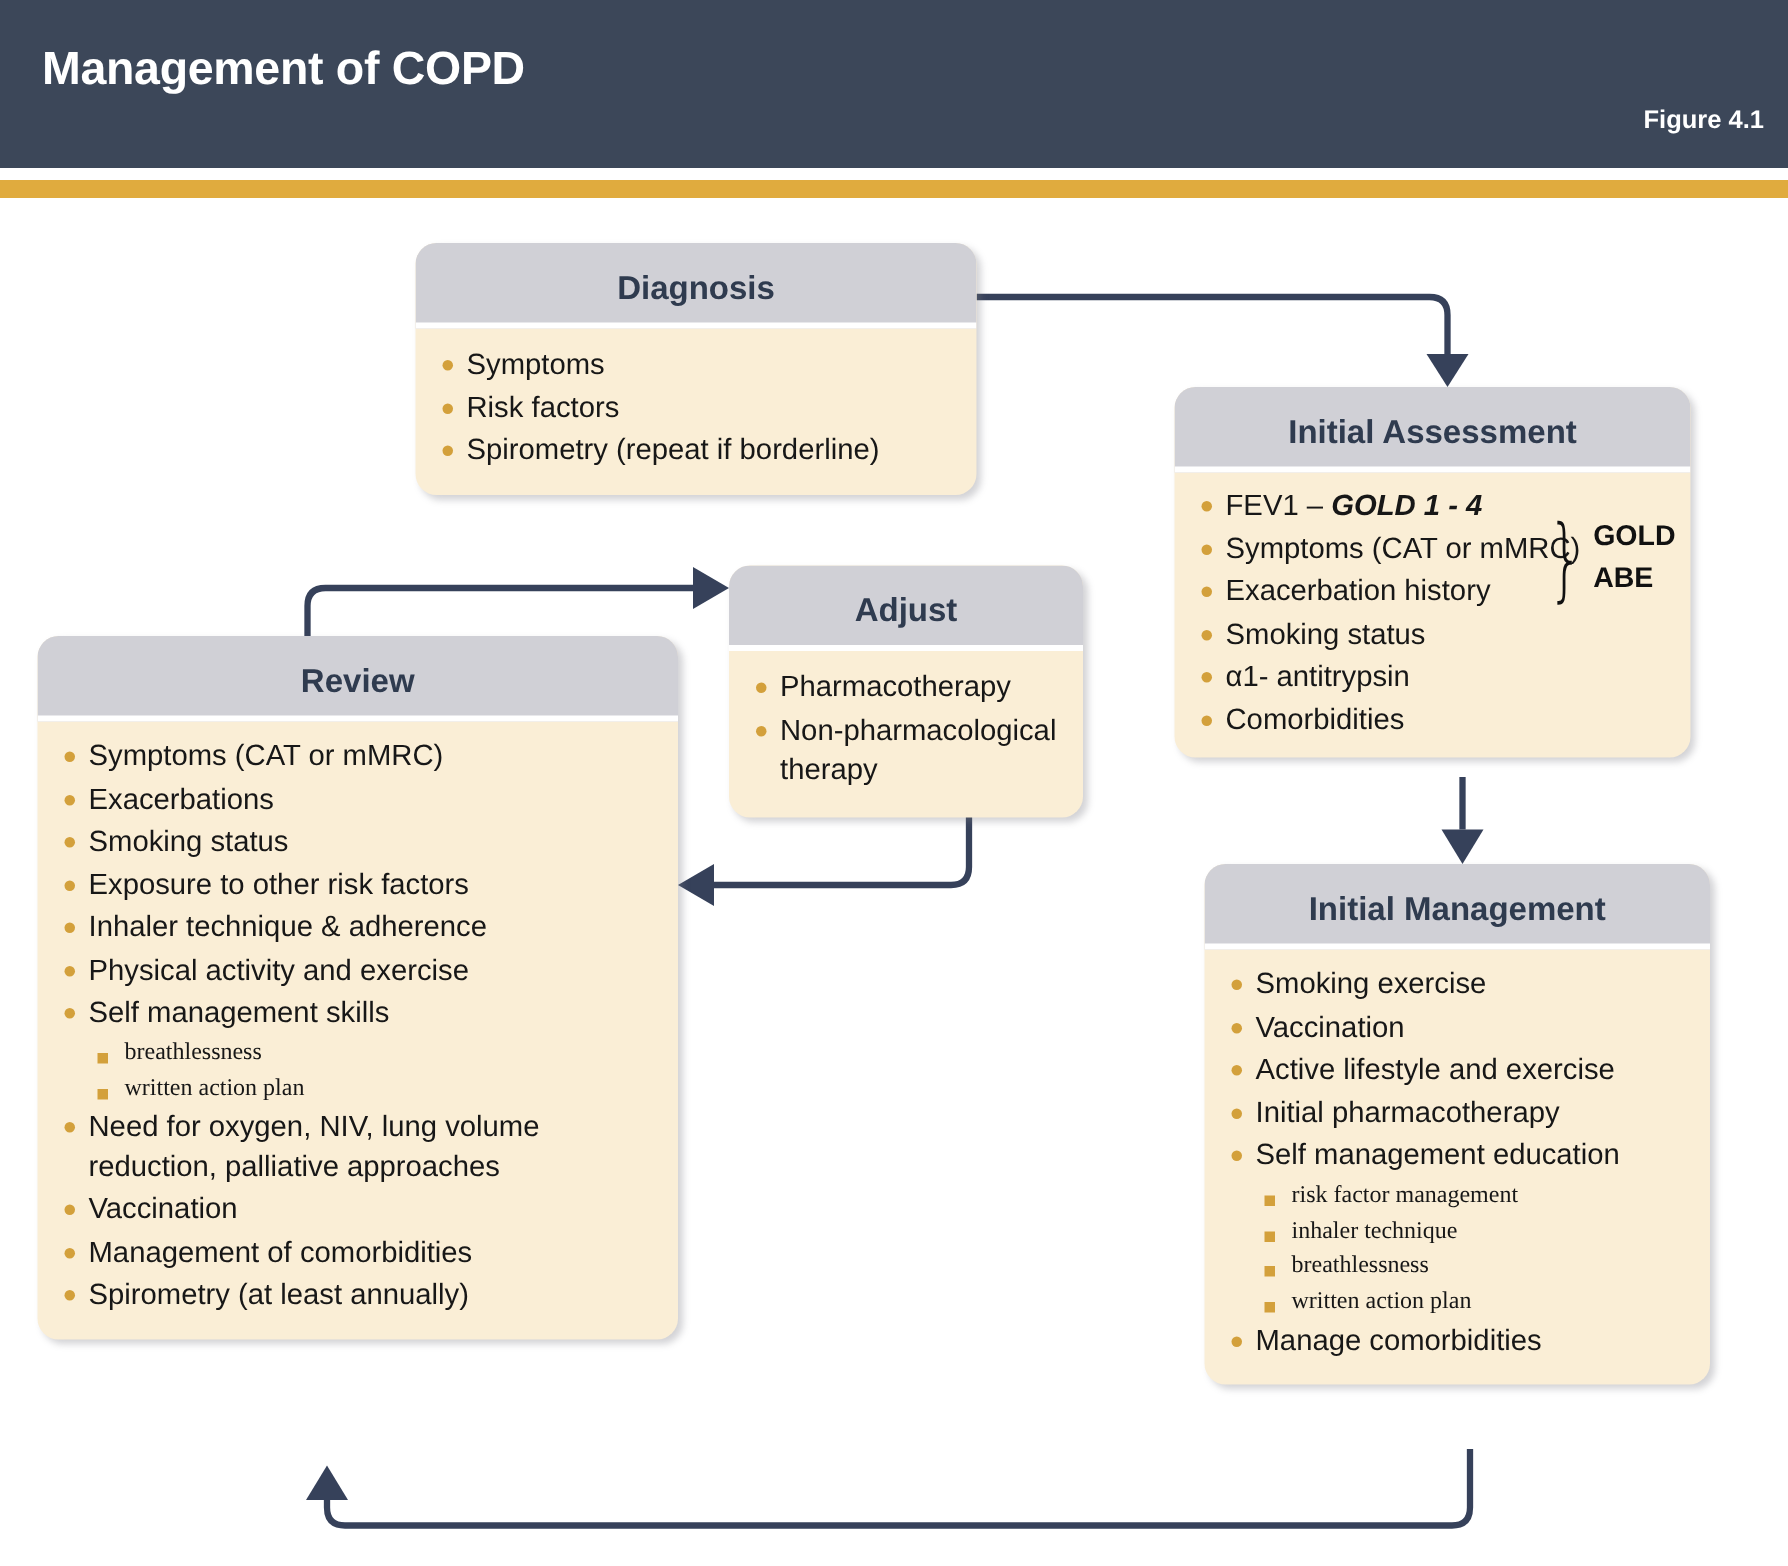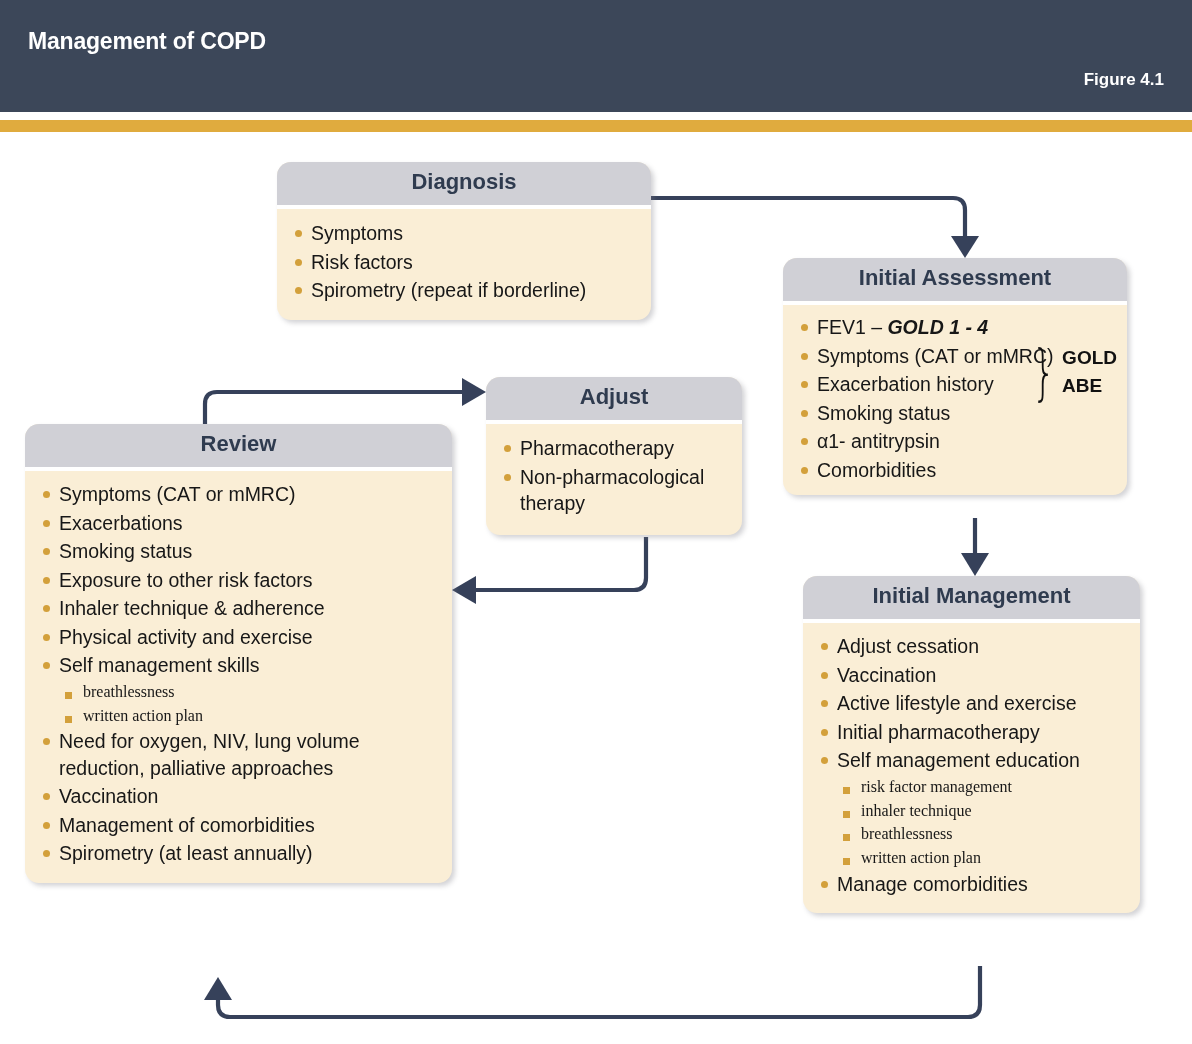--- a/index.html
+++ b/index.html
@@ -22,28 +22,28 @@
   
   .header-bar {
     position: absolute;
     left: 0; top: 0;
     width: 1192px; height: 112px;
     background: #3c4759;
   }
   .header-title {
     position: absolute;
     left: 28px; top: 28px;
-    font-size: 23px;
+    font-size: 31px;
     font-weight: bold;
     color: #ffffff;
     letter-spacing: -0.2px;
   }
   .header-figure {
     position: absolute;
-    right: 28px; top: 70px;
+    right: 16px; top: 70px;
     font-size: 17px;
     font-weight: bold;
     color: #ffffff;
   }
   .gold-rule {
     position: absolute;
     left: 0; top: 120px;
     width: 1192px; height: 12px;
     background: #e0ab3e;
   }
@@ -56,21 +56,21 @@
     box-shadow: 3px 3px 5px rgba(120,120,130,0.33);
     overflow: hidden;
     z-index: 3;
   }
   .card-header {
     background: #d0d0d6;
     color: #2f3b4f;
     font-weight: bold;
     text-align: center;
     line-height: 1.1;
-    padding: 8px 6px 11px 6px;
+    padding: 18px 6px 11px 6px;
     font-size: 22px;
     border-bottom: 4px solid #ffffff;
   }
   .card-body {
     padding: 9px 10px 10px 12px;
   }
 
   
   ul.blist { list-style: none; }
   ul.blist > li {
@@ -99,21 +99,21 @@
     position: absolute;
     left: 28px; top: 11px;
     width: 7px; height: 7px;
     background: #d3a03b;
   }
   .bi { font-style: italic; font-weight: bold; }
 
   
   #box-diagnosis        { left: 277px; top: 162px;  width: 374px; }
   #box-assessment       { left: 783px; top: 258px;  width: 344px; }
-  #box-adjust           { left: 486px; top: 377px;  width: 256px; }
+  #box-adjust           { left: 486px; top: 377px;  width: 236px; }
   #box-review           { left: 25px;  top: 424px;  width: 427px; }
   #box-management       { left: 803px; top: 576px;  width: 337px; }
 
   #box-diagnosis  .card-body { padding-top: 11px; padding-bottom: 14px; }
   #box-assessment .card-body { padding-top: 9px;  padding-right: 6px; }
   #box-adjust     .card-body { padding-top: 11px; padding-bottom: 16px; border-radius: 30px; }
   #box-review     .card-body { padding-top: 10px; padding-bottom: 14px; }
   #box-management .card-body { padding-top: 10px; padding-bottom: 14px; }
 
   
@@ -245,21 +245,21 @@
           <li class="lvl1">Management of comorbidities</li>
           <li class="lvl1">Spirometry (at least annually)</li>
         </ul>
     </div>
   </div>
 
   <div class="card" id="box-management">
     <div class="card-header">Initial Management</div>
     <div class="card-body">
       <ul class="blist">
-          <li class="lvl1">Adjust cessation</li>
+          <li class="lvl1">Smoking exercise</li>
           <li class="lvl1">Vaccination</li>
           <li class="lvl1">Active lifestyle and exercise</li>
           <li class="lvl1">Initial pharmacotherapy</li>
           <li class="lvl1">Self management education</li>
           <li class="lvl2">risk factor management</li>
           <li class="lvl2">inhaler technique</li>
           <li class="lvl2">breathlessness</li>
           <li class="lvl2">written action plan</li>
           <li class="lvl1">Manage comorbidities</li>
         </ul>

